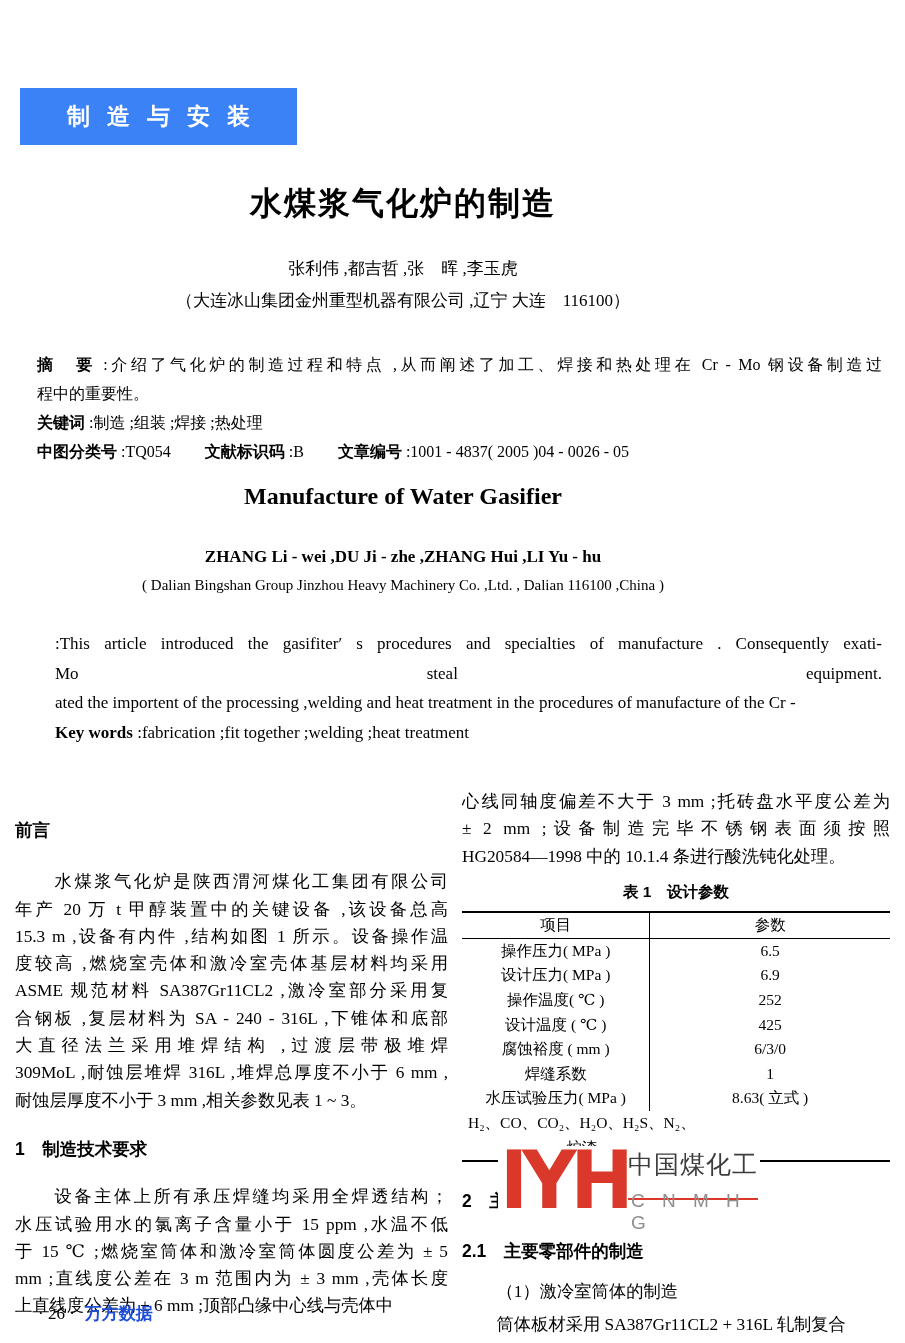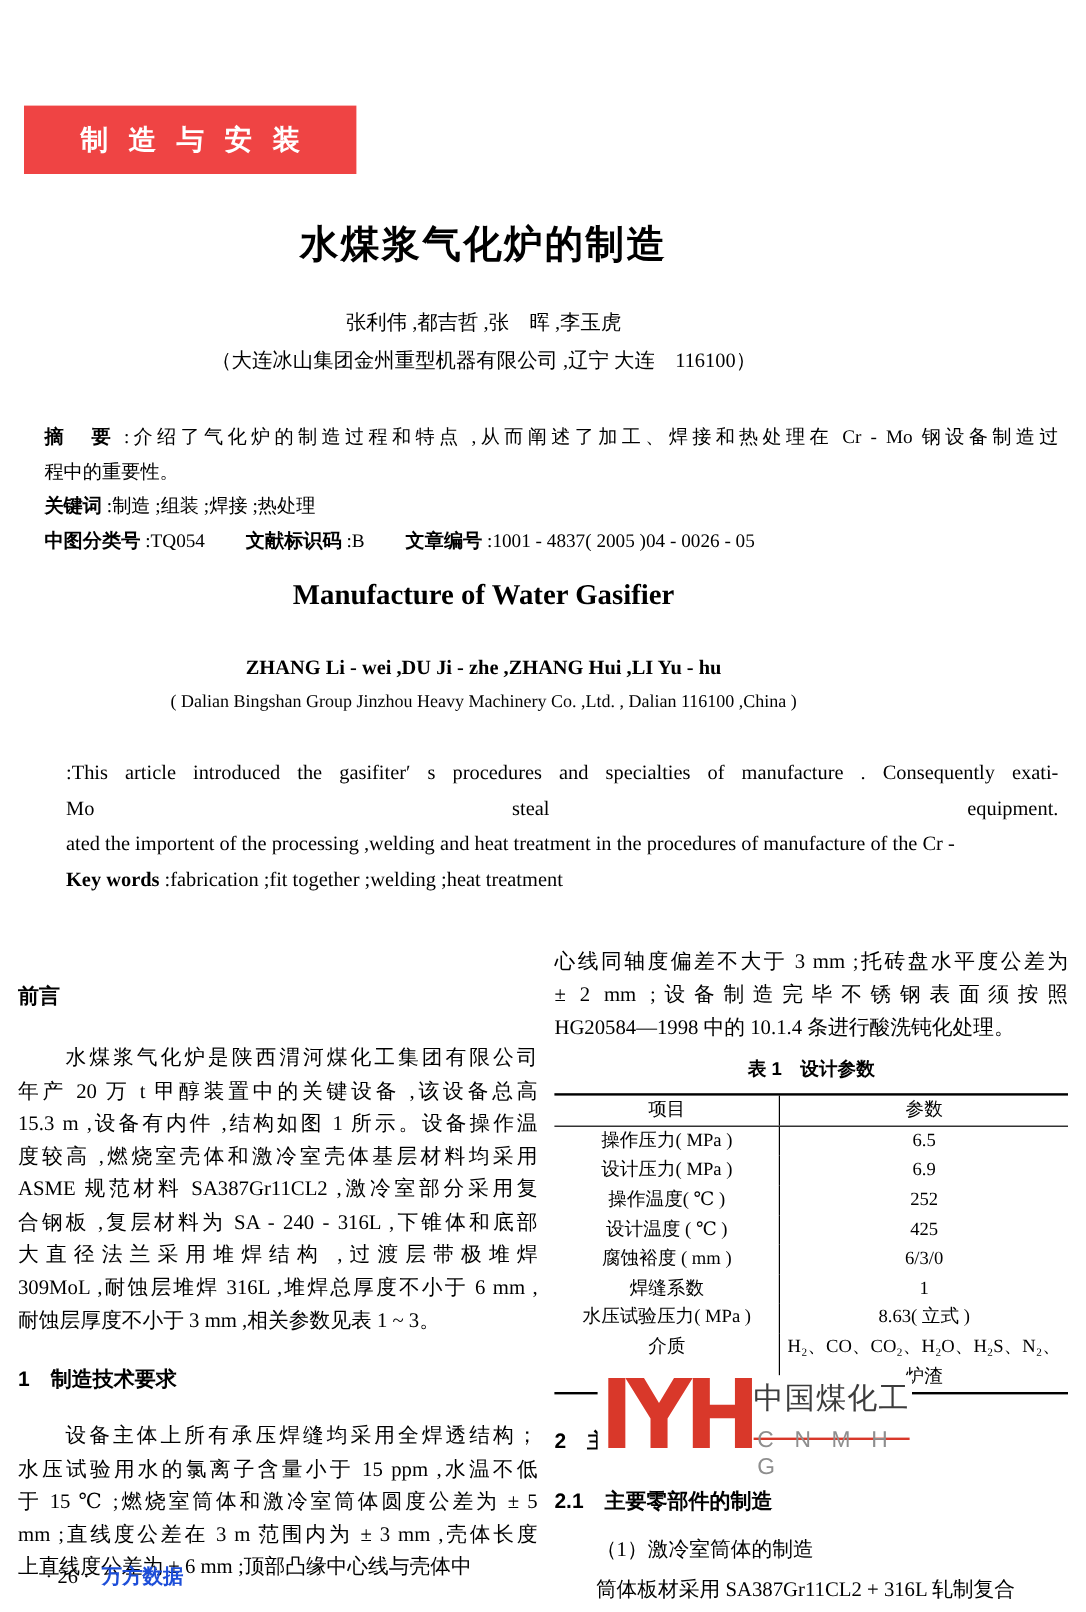--- a/index.html
+++ b/index.html
@@ -6,21 +6,21 @@
   html, body { background:#ffffff; }
   body {
     width:905px; height:1343px; position:relative; color:#000;
     font-family:"Liberation Serif","DejaVu Serif",serif;
     overflow:hidden;
   }
   .abs { position:absolute; }
   .center { left:0; width:806px; text-align:center; }
 
   .banner {
-    left:20px; top:88px; width:277px; height:57px; background:#ef4444;
+    left:20px; top:88px; width:277px; height:57px; background:#3b82f6;
     color:#fff; font-family:"Liberation Sans","DejaVu Sans",sans-serif;
     font-weight:600; font-size:23px; line-height:57px; text-align:center;
     letter-spacing:17px; padding-left:17px;
   }
 
   .title-cn { top:182px; font-size:32px; font-weight:600; letter-spacing:2px;
     font-family:"Liberation Sans","DejaVu Sans",sans-serif; }
   .authors-cn { top:257px; font-size:17px; }
   .affil-cn { top:289px; font-size:17px; }
 
@@ -161,21 +161,20 @@
       </div>
         <div class="trow">
         <div class="c1">焊缝系数</div>
         <div class="c2">1</div>
       </div>
         <div class="trow">
         <div class="c1">水压试验压力( MPa )</div>
         <div class="c2">8.63( 立式 )</div>
       </div>
         <div class="trow">
-        <div class="c1">介质</div>
         <div class="c2">H₂、CO、CO₂、H₂O、H₂S、N₂、炉渣</div>
       </div>
       </div>
   </div>
 
   <div class="h1cn sec2frag">2　主</div>
   <div class="h1cn sec21">2.1　主要零部件的制造</div>
   <div class="item1">　　（1）激冷室筒体的制造</div>
   <div class="bodyline">　　筒体板材采用 SA387Gr11CL2 + 316L 轧制复合</div>
 </div>

